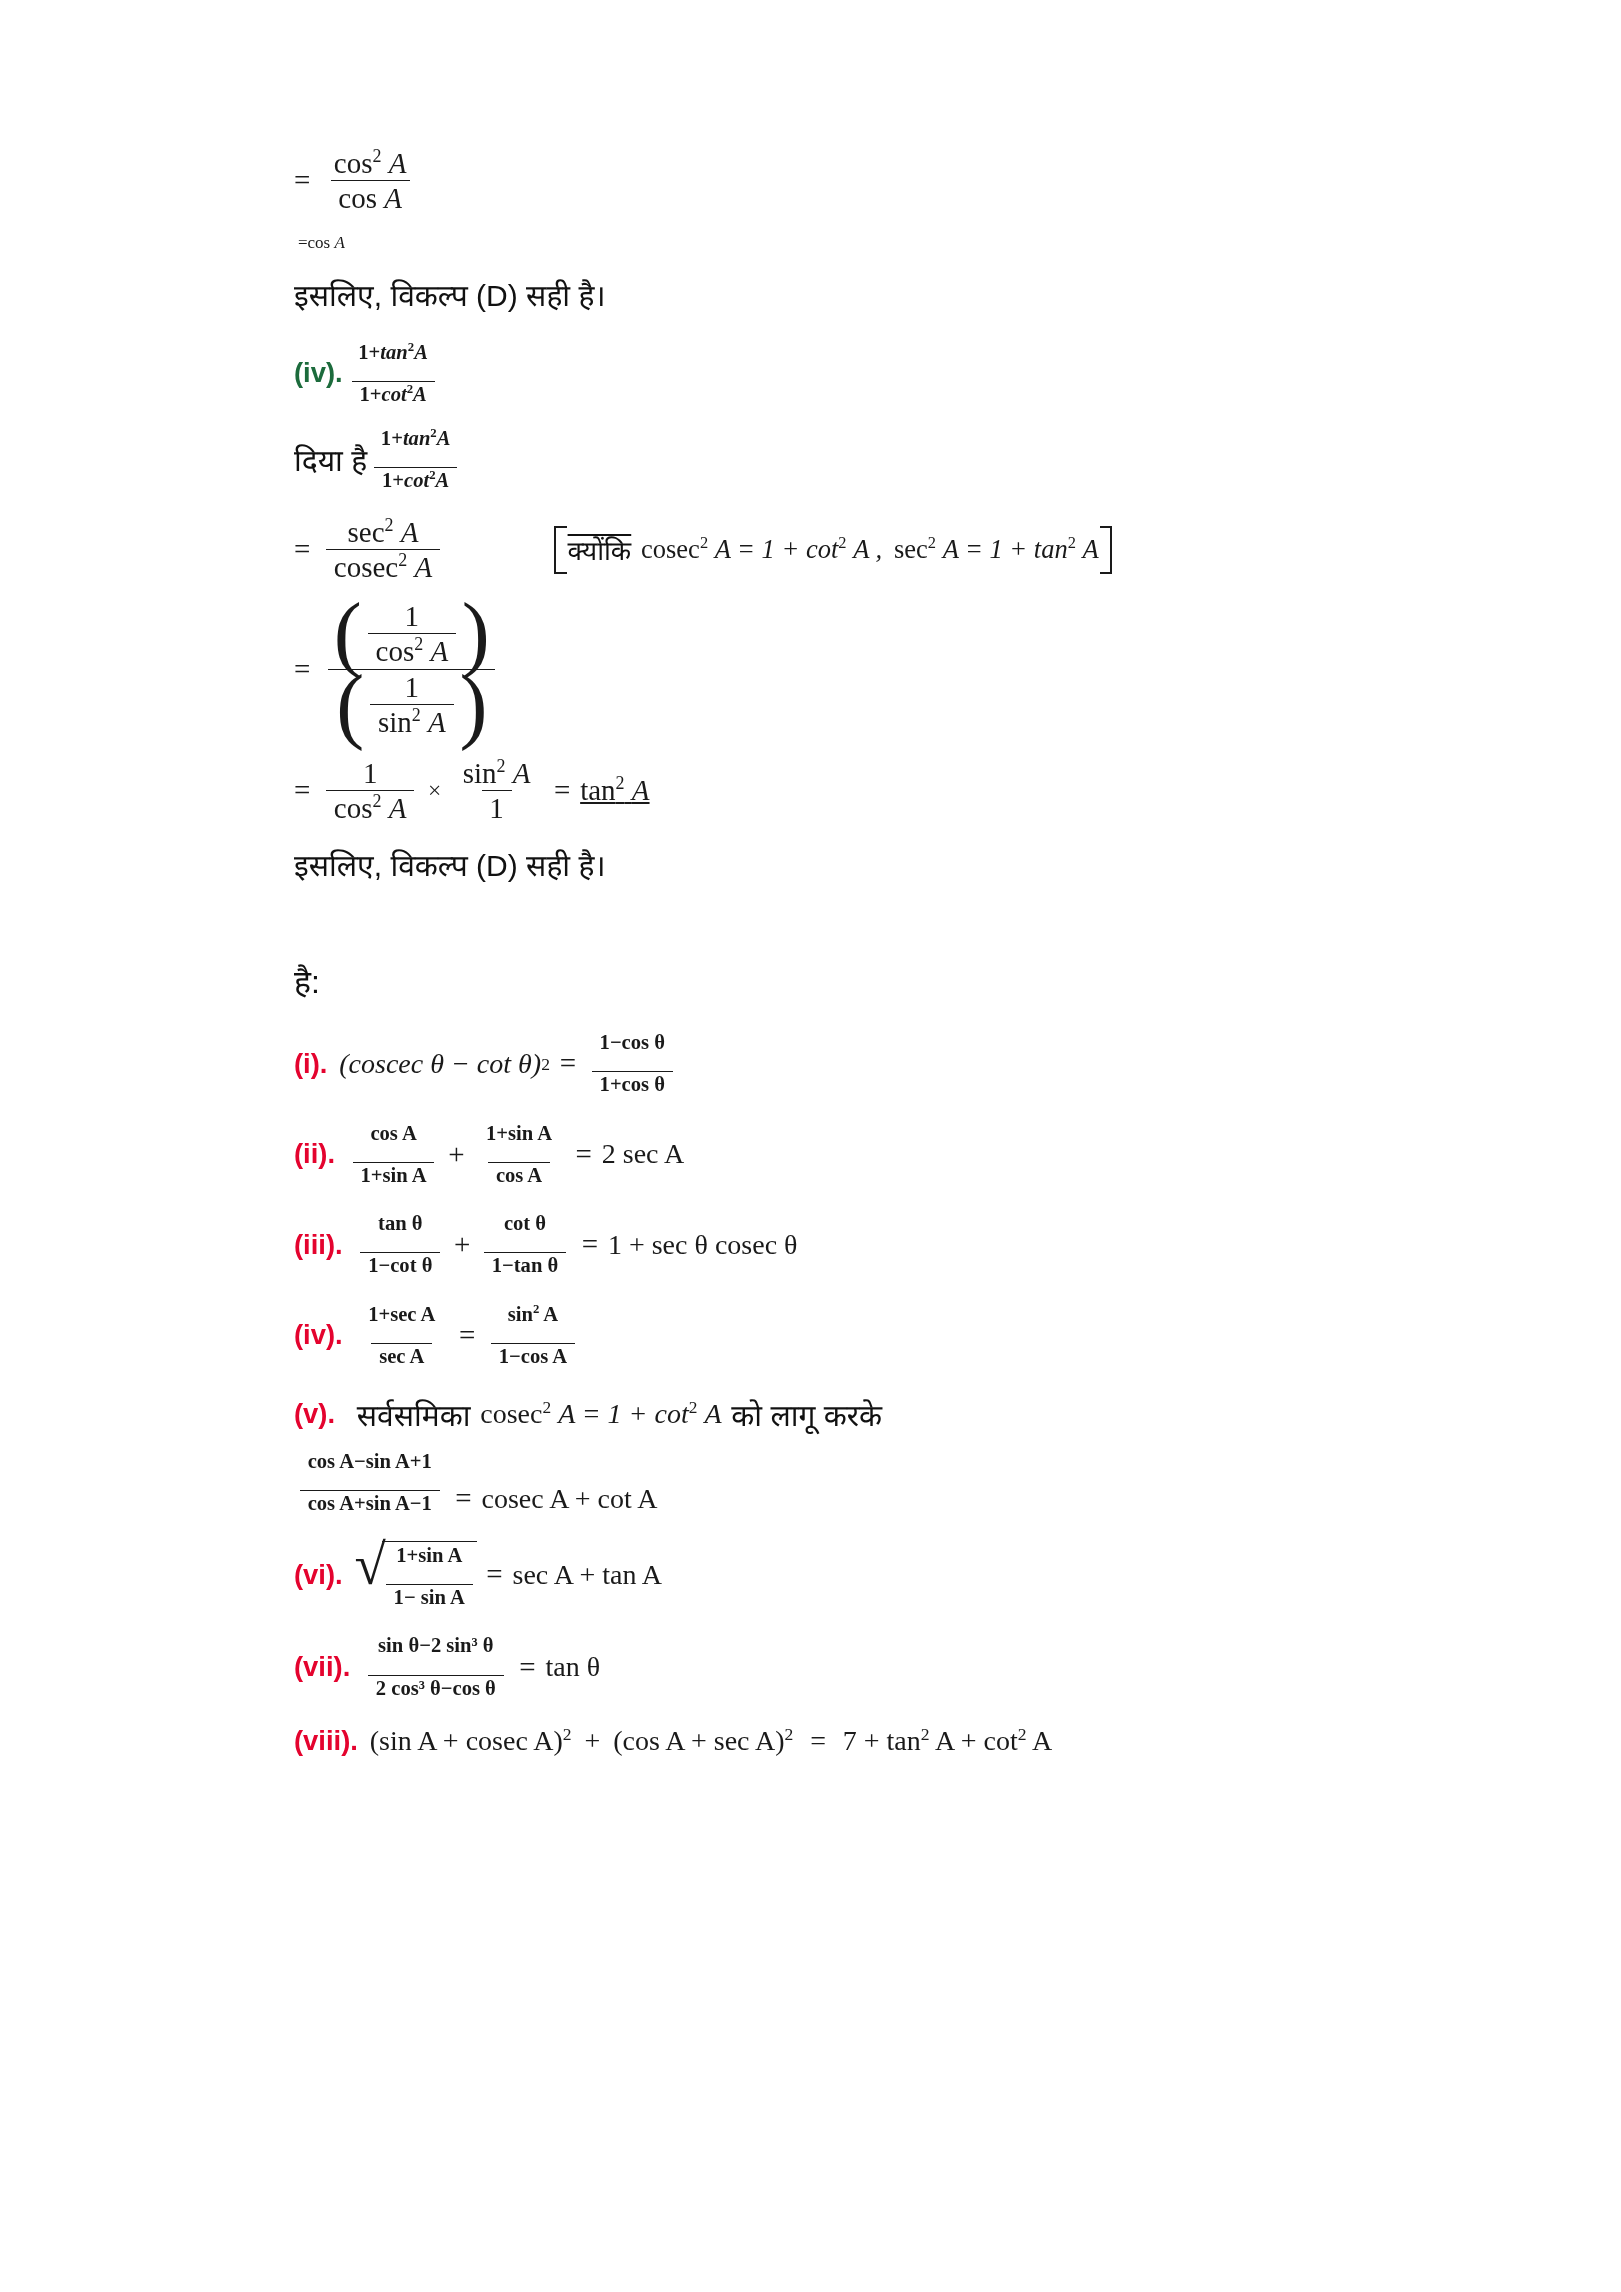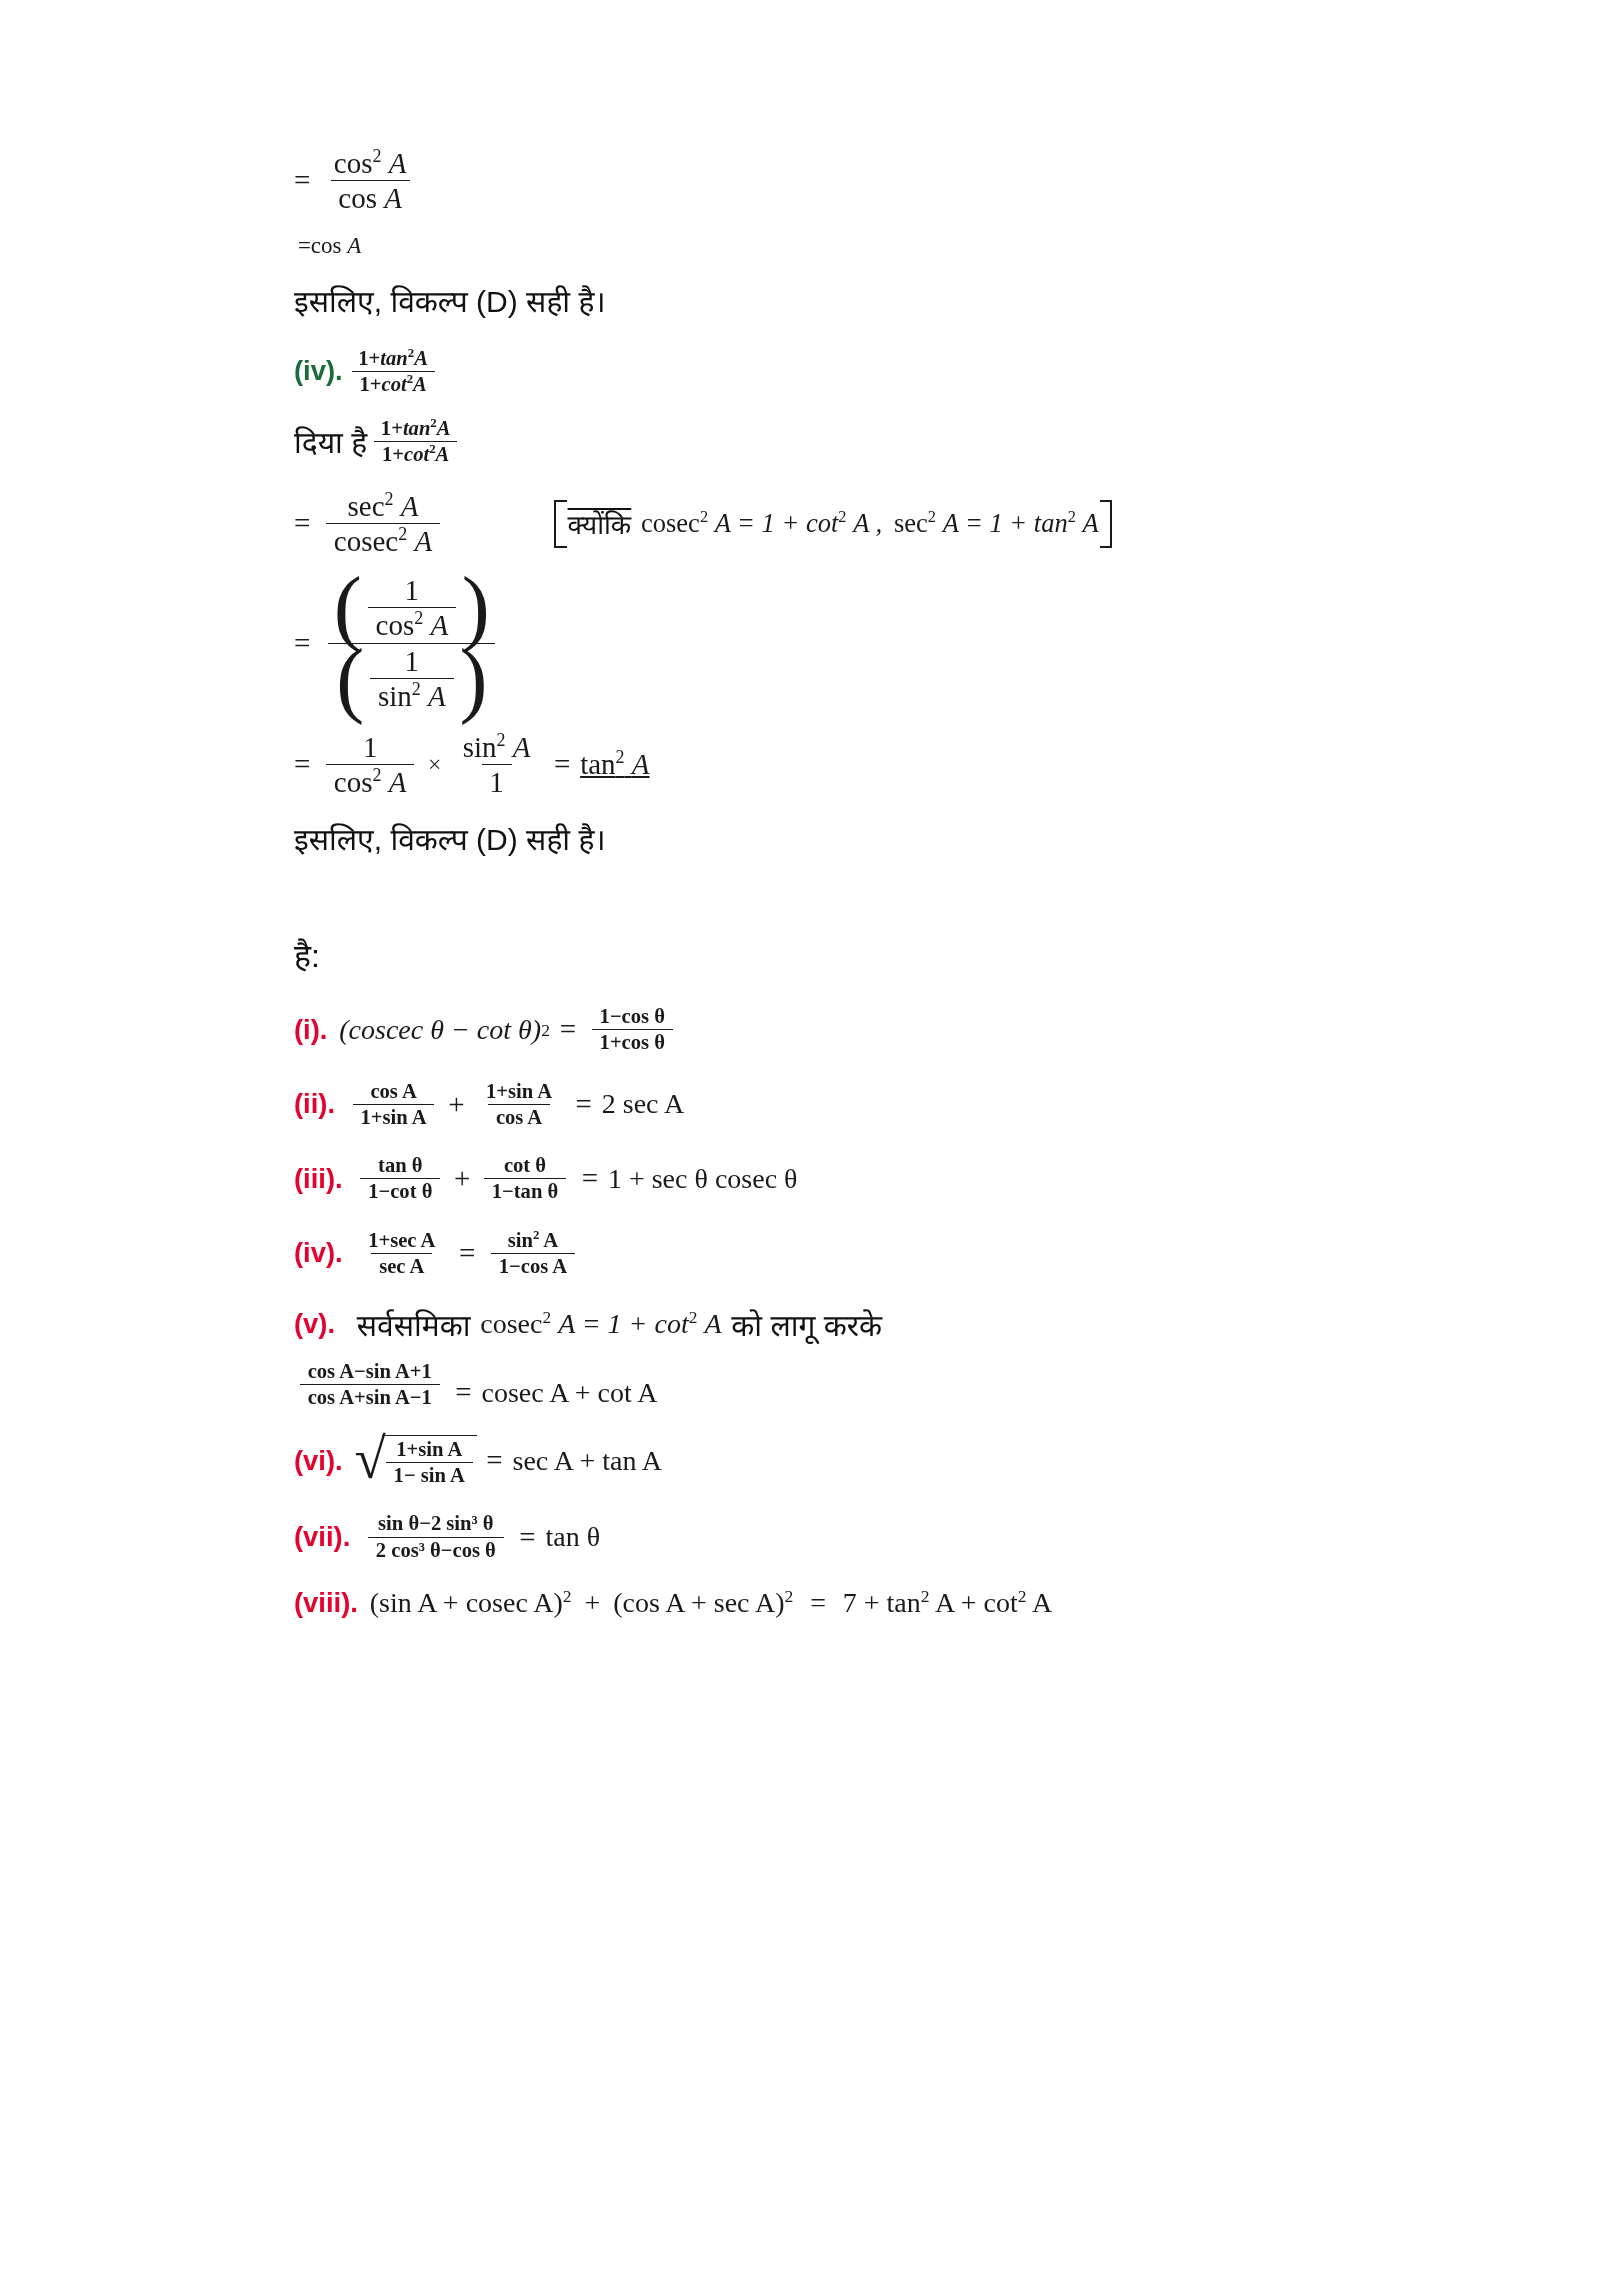--- a/index.html
+++ b/index.html
@@ -28,28 +28,28 @@
   .hindi{font-family:"Liberation Sans","DejaVu Sans",sans-serif;font-size:30px;color:#111;}
   .hindi-lg{font-family:"Liberation Sans","DejaVu Sans",sans-serif;font-size:32px;color:#111;}
 
   
   .blk{margin-bottom:0;}
 
   .big-frac{font-size:29px;}
   .big-frac .num,.big-frac .den{font-size:29px;}
 
   .line-eq-cos{display:flex;align-items:center;margin-top:0;}
-  .small-eq{font-size:23px;margin:17.6px 0 0 3.9px;}
+  .small-eq{font-size:17px;margin:17.6px 0 0 3.9px;}
 
   .sol-text{margin:21.6px 0 0 0;}
 
   .item-green{color:#1c6b3c;font-weight:bold;font-family:"Liberation Sans",sans-serif;font-size:27.4px;}
   .item-red{color:#e4032e;font-weight:bold;font-family:"Liberation Sans",sans-serif;font-size:27.4px;}
 
-  .smallfrac{font-size:20.6px;font-weight:bold;font-family:"Liberation Serif",serif;}
+  .smallfrac{font-size:20.6px;font-weight:bold;font-family:"Liberation Serif",serif;gap:16px;}
   .smallfrac .num,.smallfrac .den{font-size:20.6px;}
 
   .bracket-note{
     display:flex;align-items:center;font-size:26.5px;
     position:relative;padding:5.9px 13.7px;
   }
   .bracket-note:before,.bracket-note:after{
     content:"";position:absolute;top:0;bottom:0;width:10.8px;
     border-top:2px solid #1a1a1a;border-bottom:2px solid #1a1a1a;
   }

